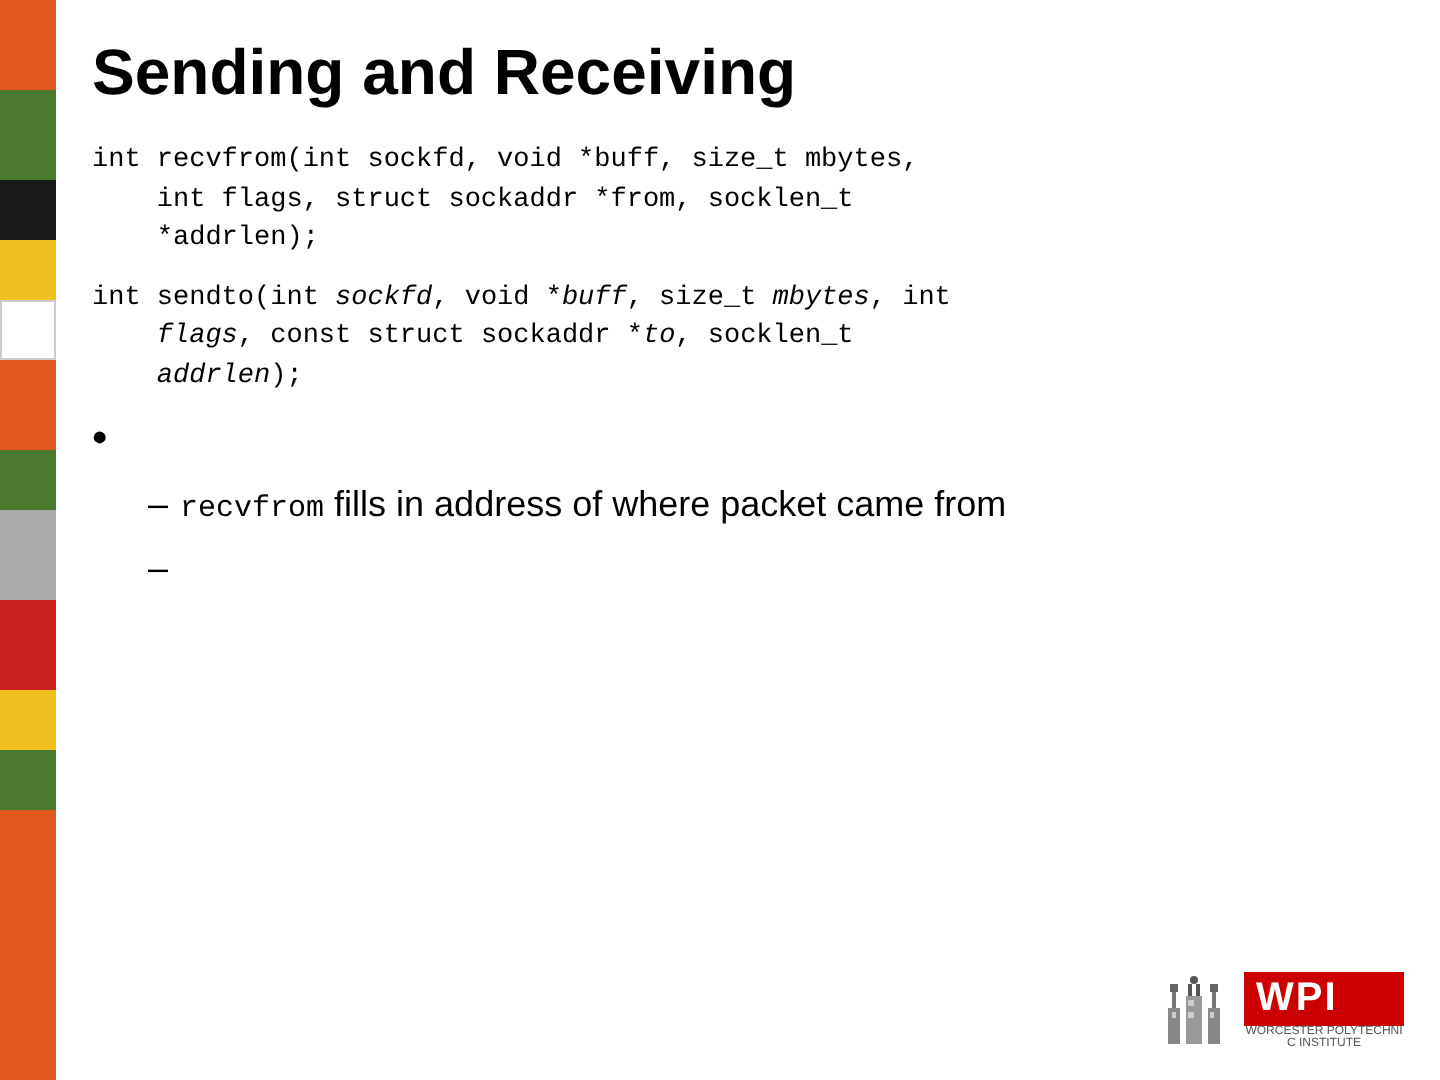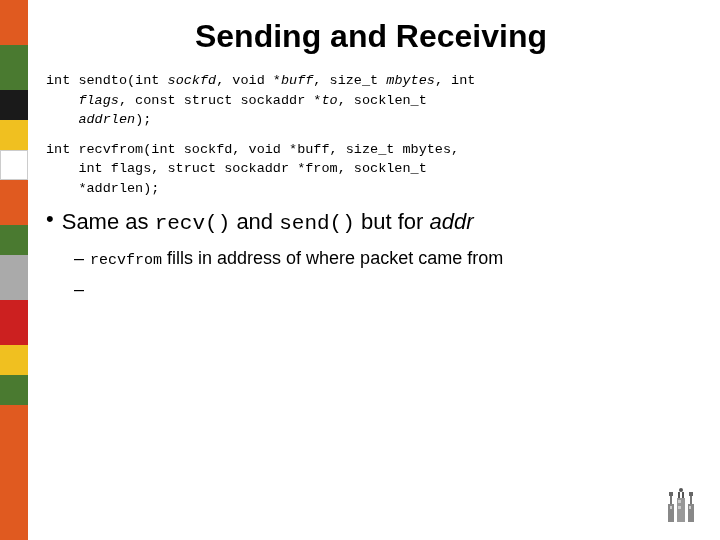--- a/index.html
+++ b/index.html
@@ -34,21 +34,20 @@
       padding: 18px 24px 18px 18px;
       height: 540px;
       position: relative;
     }
 
     .slide-title {
       font-size: 32px;
       font-weight: bold;
       color: #000000;
       margin-bottom: 16px;
-      text-align: center;
     }
 
     .code-block {
       font-family: 'Courier New', Courier, monospace;
       font-size: 13.5px;
       line-height: 1.45;
       color: #000000;
       margin-bottom: 10px;
     }
 
@@ -152,37 +151,34 @@
   <div class="seg" style="height:30px;background:#f0c020;"></div>
   <div class="seg" style="height:30px;background:#4a7a30;"></div>
   <div class="seg" style="flex:1;background:#e05a20;"></div>
 </div>
 
 <div class="main-content">
 
   <h1 class="slide-title">Sending and Receiving</h1>
 
   <div class="code-block">
+    <span style="white-space:pre;">int recvfrom(int sockfd, void *buff, size_t mbytes,
+    int flags, struct sockaddr *from, socklen_t
+    *addrlen);</span>
+  </div>
+
+  <div class="code-block">
     <span style="white-space:pre;">int sendto(int <em>sockfd</em>, void *<em>buff</em>, size_t <em>mbytes</em>, int
     <em>flags</em>, const struct sockaddr *<em>to</em>, socklen_t
     <em>addrlen</em>);</span>
   </div>
 
-  <div class="code-block">
-    <span style="white-space:pre;">int recvfrom(int sockfd, void *buff, size_t mbytes,
-    int flags, struct sockaddr *from, socklen_t
-    *addrlen);</span>
-  </div>
-
   <div class="bullet-section">
     <div class="bullet-point">
       <span class="bullet-dot">•</span>
-      <span class="bullet-text">
-        Same as <span class="mono">recv()</span> and <span class="mono">send()</span> but for <em>addr</em>
-      </span>
     </div>
 
     <div class="sub-bullets">
       <div class="sub-bullet">
         <span class="sub-dash">–</span>
         <span class="sub-text">
           <span class="mono">recvfrom</span> fills in address of where packet came from
         </span>
       </div>
       <div class="sub-bullet">
@@ -203,15 +199,19 @@
       <rect x="29" y="8" width="4" height="4" fill="#666"></rect>
       <rect x="18" y="8" width="2" height="6" fill="#555"></rect>
       <rect x="22" y="8" width="2" height="6" fill="#555"></rect>
       <circle cx="21" cy="6" r="2" fill="#555"></circle>
 
       <rect x="10" y="22" width="2" height="3" fill="#ccc"></rect>
       <rect x="18" y="16" width="3" height="3" fill="#ccc"></rect>
       <rect x="18" y="22" width="3" height="3" fill="#ccc"></rect>
       <rect x="29" y="22" width="2" height="3" fill="#ccc"></rect>
     </svg>
+    <div>
+      <div class="wpi-text-box">WPI</div>
+      <span class="wpi-label" style="font-size:6px;color:#555;max-width:80px;word-break:break-all;">WORCESTER POLYTECHNIC INSTITUTE</span>
+    </div>
   </div>
 
 </div>
 
 </body></html>

